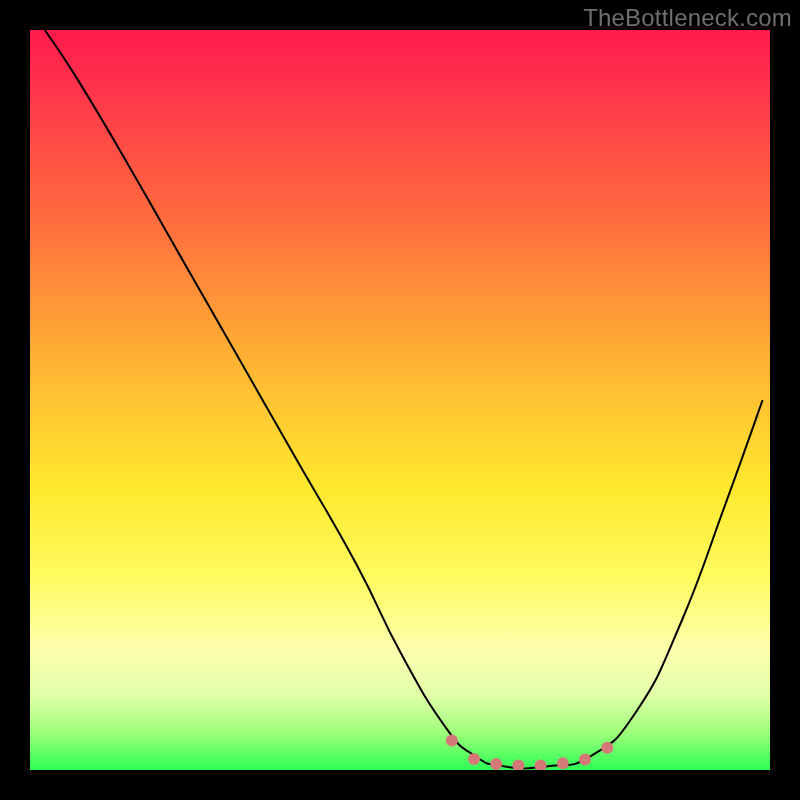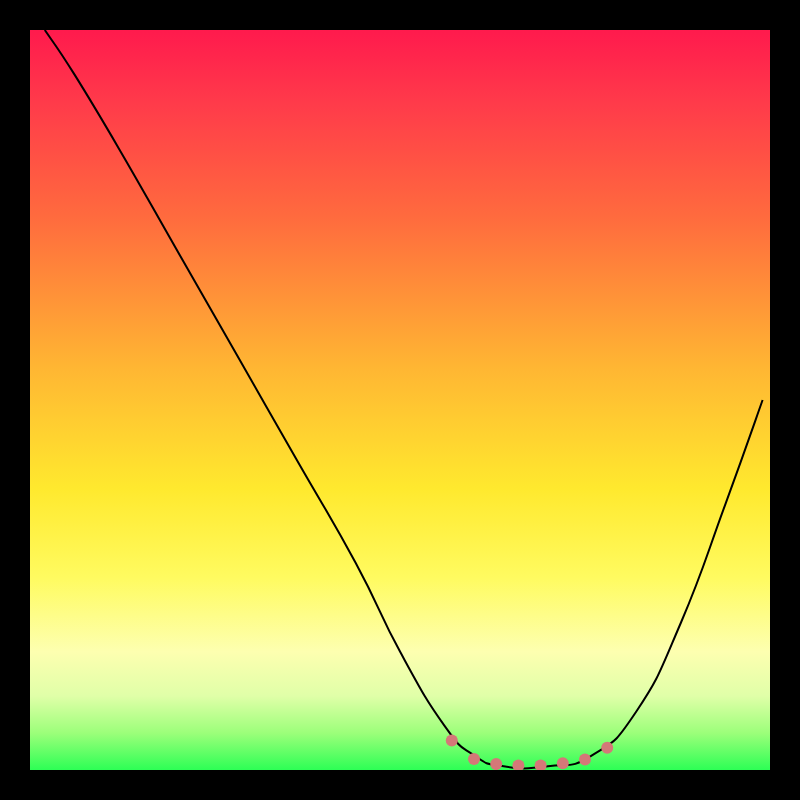--- a/index.html
+++ b/index.html
@@ -51,20 +51,21 @@
     left: 0;
     top: 0;
     width: 100%;
     height: 100%;
   }
 </style>
 </head>
 <body>
 
 <div class="stage">
+  <div class="watermark">TheBottleneck.com</div>
 
   <div class="plot-area">
     <svg class="curve" viewBox="0 0 740 740" preserveAspectRatio="none">
       <path id="curve-path" fill="none" stroke="#000000" stroke-width="2" d="M 14.8 0 C 22.2 11.1 25.9 14.8 44.4 44.4 C 62.9 74.0 62.9 74.0 88.8 118.4 C 114.7 162.8 118.4 170.2 148.0 222.0 C 177.6 273.8 177.6 273.8 207.2 325.6 C 236.8 377.4 236.8 377.4 266.4 429.2 C 296.0 481.0 299.7 484.7 325.6 532.8 C 351.5 580.9 347.8 580.9 370.0 621.6 C 392.2 662.3 395.9 669.7 414.4 695.6 C 432.9 721.5 429.2 715.0 444.0 725.2 C 458.8 735.4 455.1 733.5 473.6 736.3 C 492.1 739.1 495.8 739.1 518.0 736.3 C 540.2 733.5 540.2 739.1 562.4 725.2 C 584.6 711.3 584.6 714.1 606.8 680.8 C 629.0 647.5 629.0 643.8 651.2 592.0 C 673.4 540.2 675.2 529.1 695.6 473.6 C 715.9 418.1 723.4 395.9 732.6 370.0"></path>
     </svg>
     <svg class="dots" viewBox="0 0 740 740" preserveAspectRatio="none">
       <g id="dots-group">
           <circle cx="421.8" cy="710.4" r="6" fill="#d47878"></circle>
           <circle cx="444.0" cy="728.9" r="6" fill="#d47878"></circle>
           <circle cx="466.2" cy="734.1" r="6" fill="#d47878"></circle>

